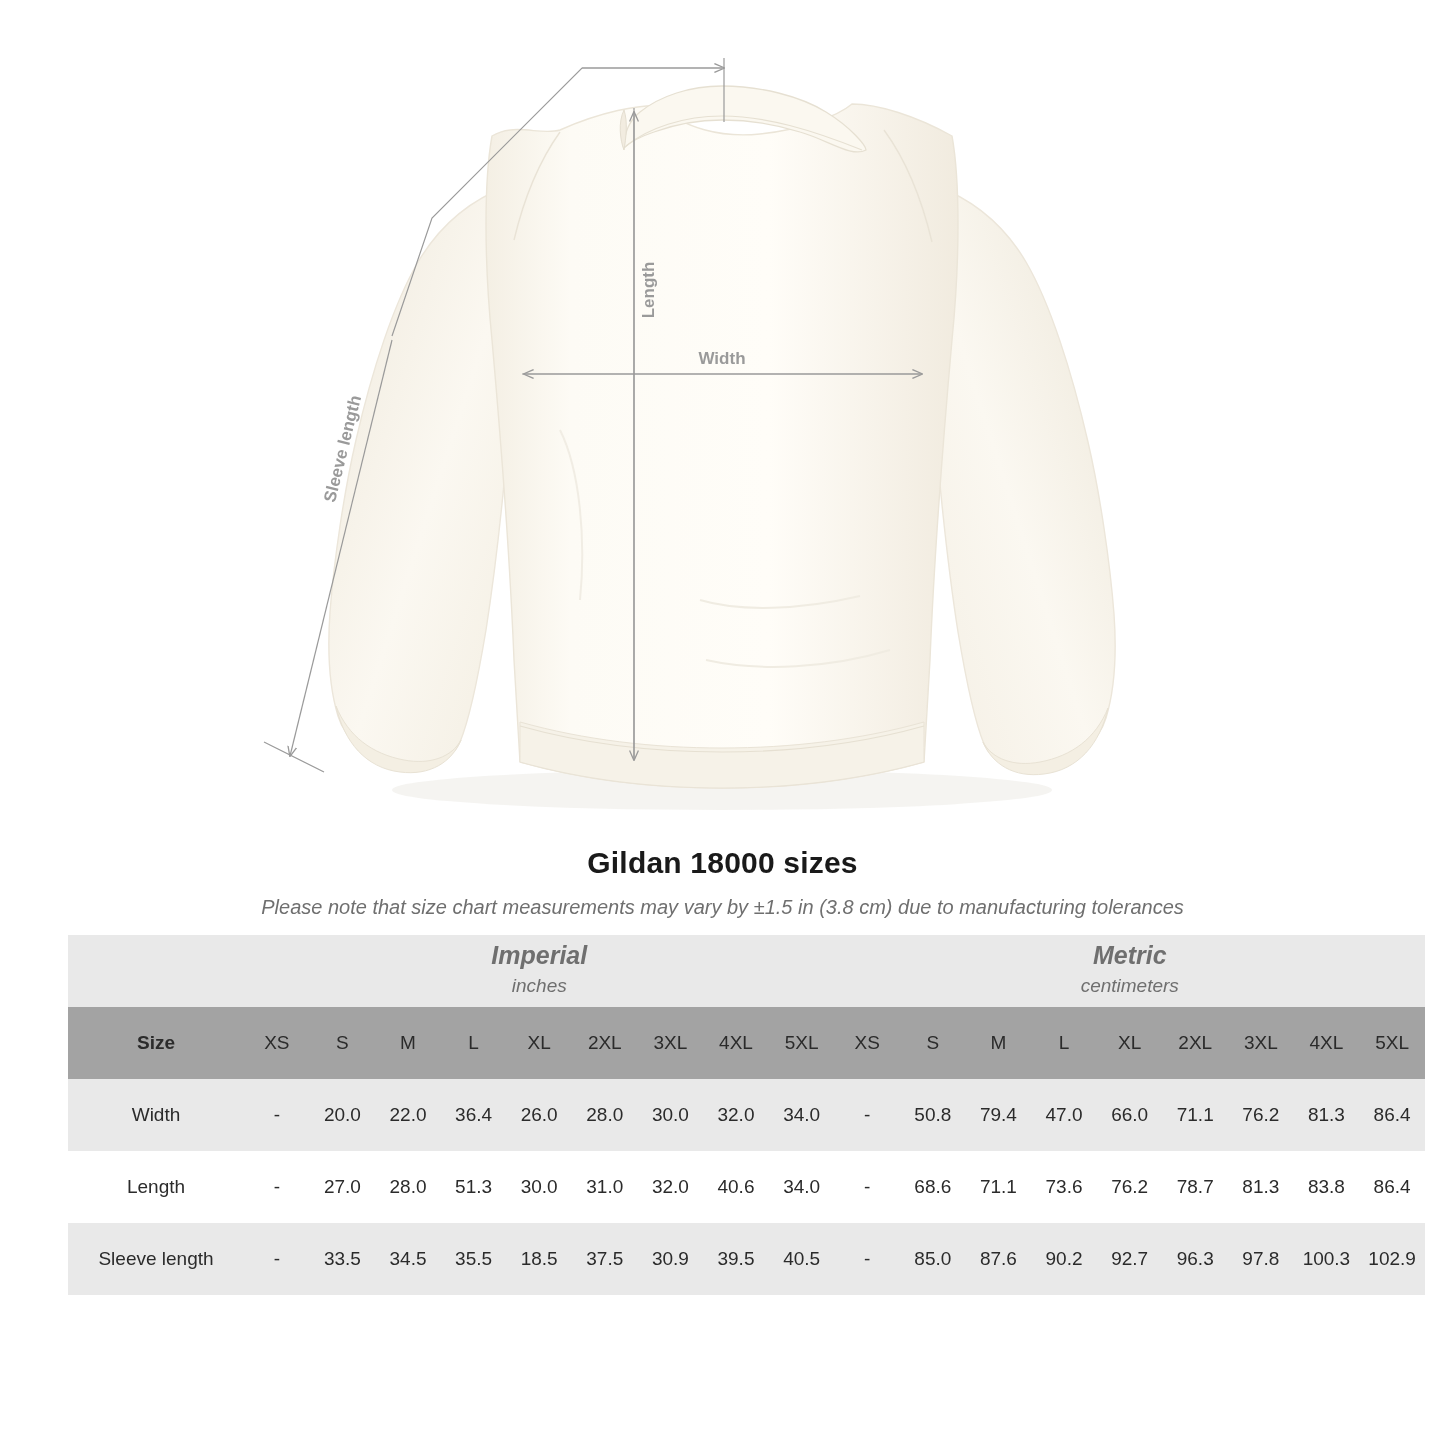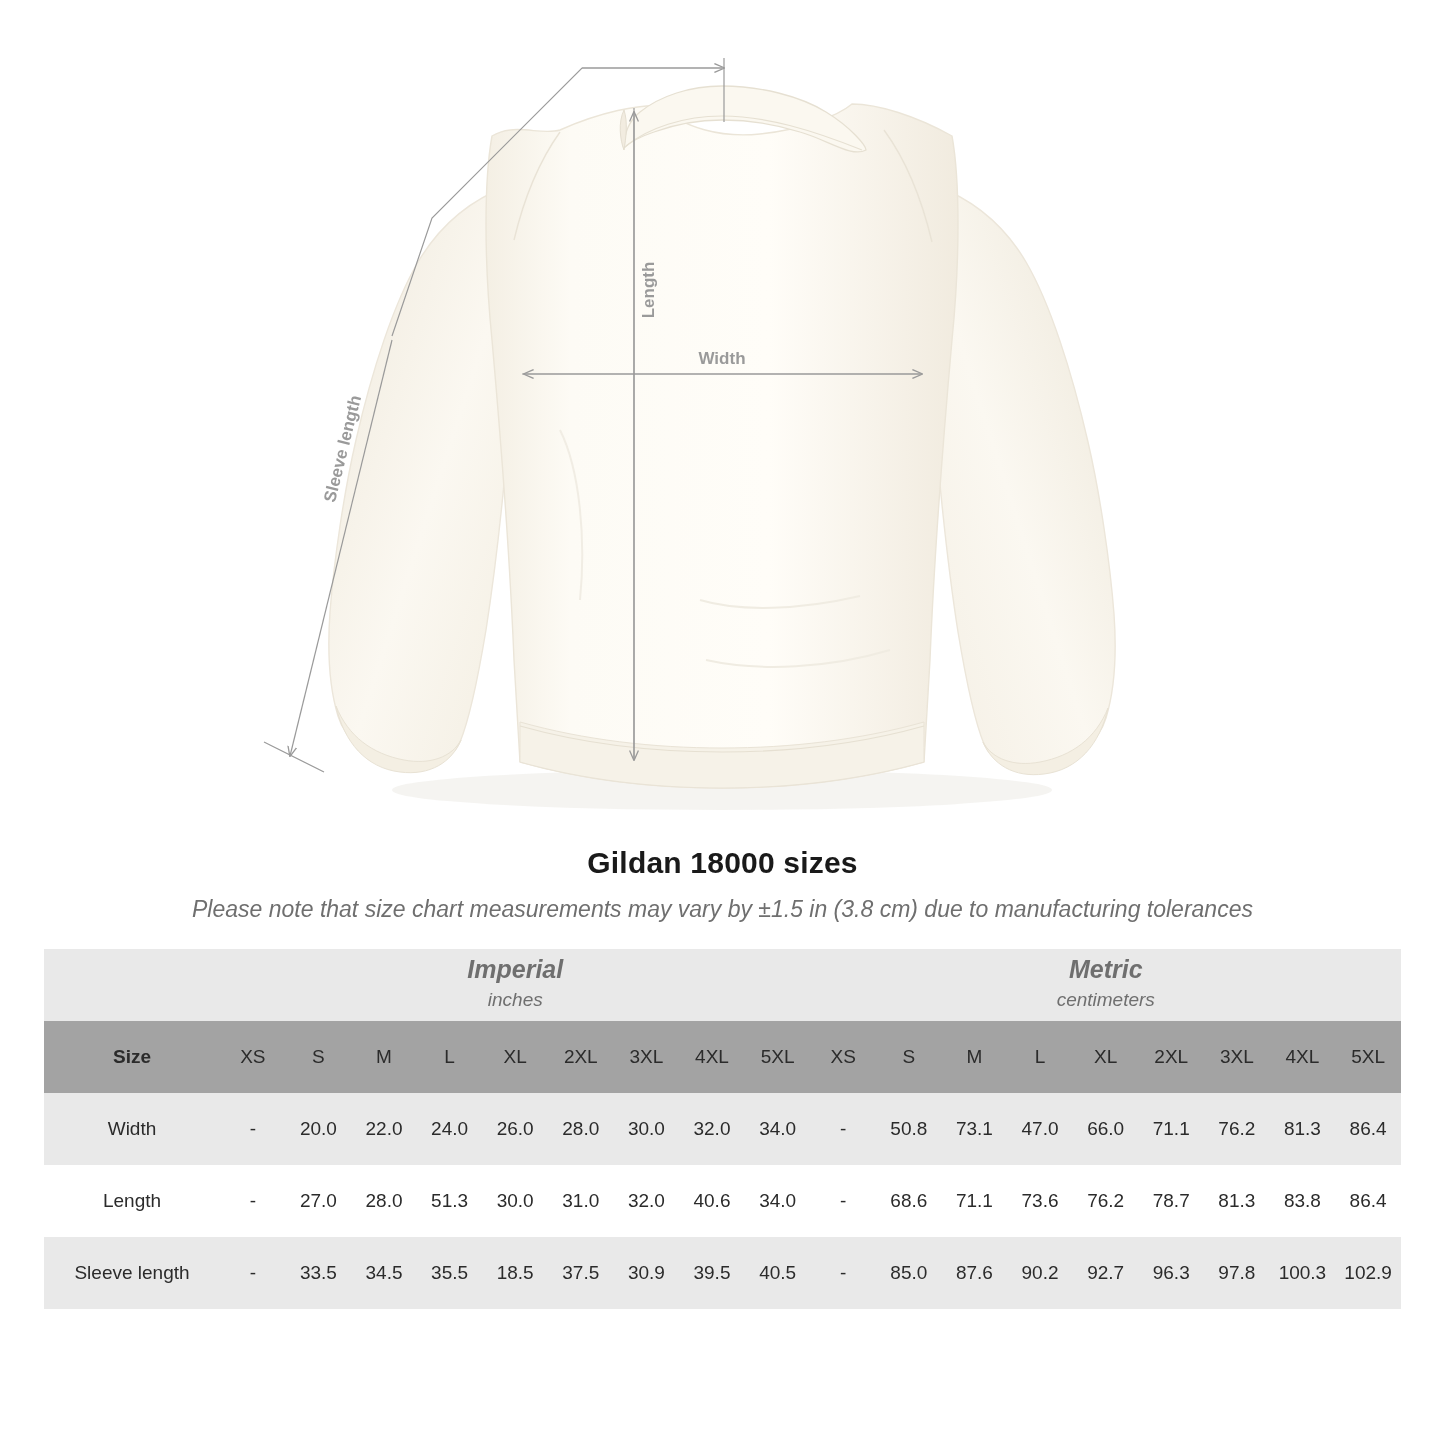--- a/index.html
+++ b/index.html
@@ -38,30 +38,30 @@
     text-align: center;
     margin-top: 16px;
   }
   .chart-title {
     font-size: 30px;
     font-weight: bold;
     color: #1a1a1a;
     letter-spacing: .2px;
   }
   .chart-note {
-    font-size: 23px;
+    font-size: 20px;
     font-style: italic;
     color: #6f6f6f;
     margin-top: 16px;
   }
 
   
   .table-wrap {
-    margin-top: 26px;
-    padding: 0 44px;
+    margin-top: 16px;
+    padding: 0 68px;
   }
   table.size-table {
     border-collapse: collapse;
     width: 1357px;
     table-layout: fixed;
   }
   table.size-table td, table.size-table th {
     text-align: center;
     font-size: 19px;
     color: #2b2b2b;
@@ -293,29 +293,29 @@
           <td>3XL</td>
           <td>4XL</td>
           <td>5XL</td>
         </tr>
 
         <tr class="band-grey">
           <td class="row-label">Width</td>
           <td>-</td>
           <td>20.0</td>
           <td>22.0</td>
-          <td>24.0</td>
+          <td>36.4</td>
           <td>26.0</td>
           <td>28.0</td>
           <td>30.0</td>
           <td>32.0</td>
           <td>34.0</td>
           <td>-</td>
           <td>50.8</td>
-          <td>73.1</td>
+          <td>79.4</td>
           <td>47.0</td>
           <td>66.0</td>
           <td>71.1</td>
           <td>76.2</td>
           <td>81.3</td>
           <td>86.4</td>
         </tr>
 
         <tr class="band-white">
           <td class="row-label">Length</td>

